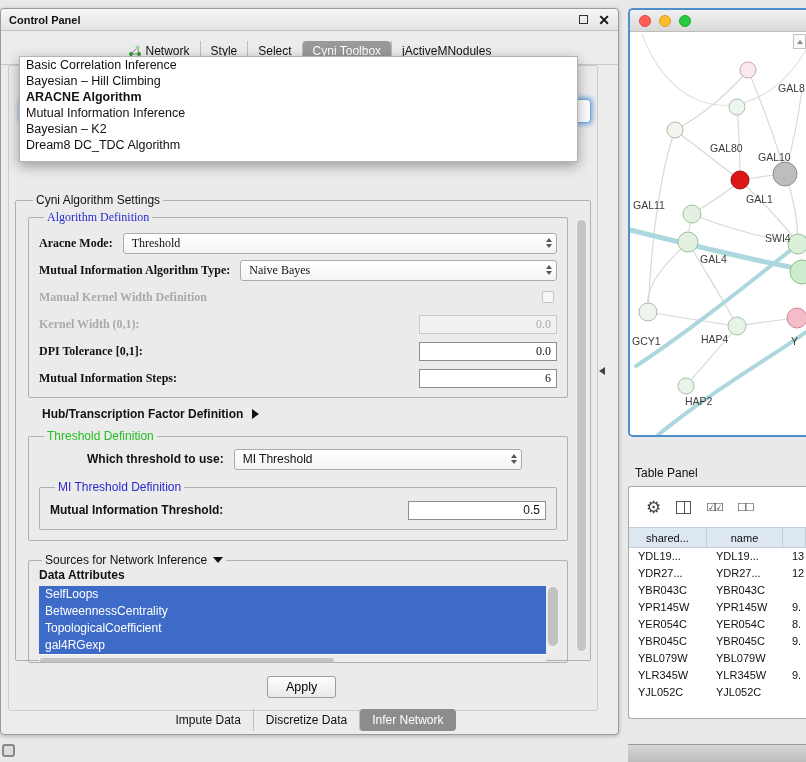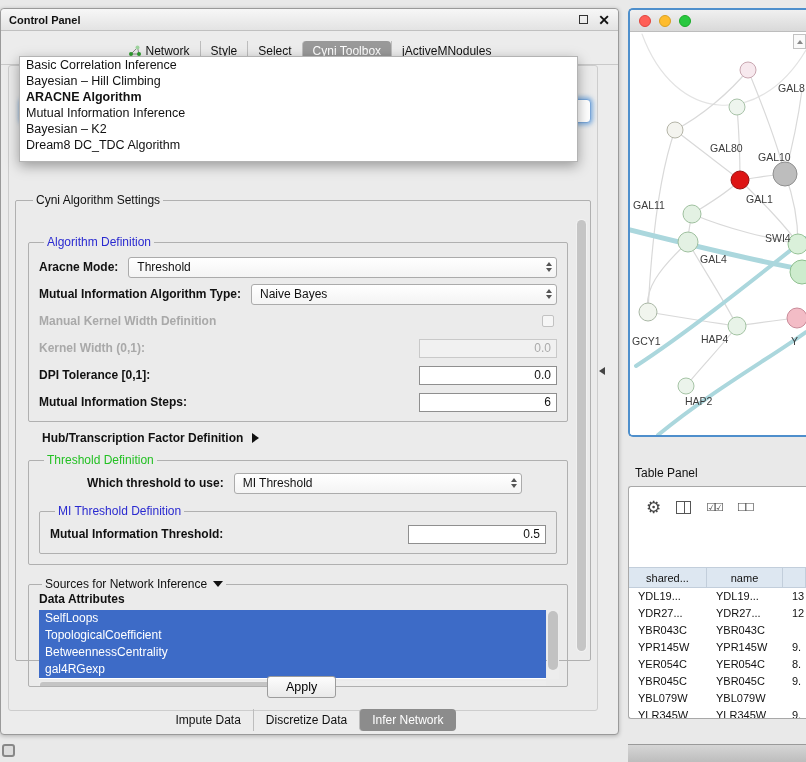--- a/index.html
+++ b/index.html
@@ -41,21 +41,21 @@
   
   fieldset { border:1px solid #b0b0b0; border-radius:2px; }
   legend { font-size:12px; padding:0 3px; margin-left:5px; }
   .settings-fs { position:absolute; left:14px; top:184px; width:576px; height:468px;
     padding:0 22px 4px 12px; z-index:2; background:transparent; }
   .fs-scrollbar { position:absolute; right:3px; top:12px; bottom:8px; width:11px;
     background:#f1f1f1; border-radius:5px; }
   .fs-thumb { position:absolute; left:1px; right:1px; top:1px; bottom:1px;
     background:#c5c5c5; border-radius:5px; }
 
-  .algo-fs { margin-top:28px; padding:2px 10px 8px; }
+  .algo-fs { margin-top:3px; padding:2px 10px 8px;font-family:Liberation Serif, serif; }
   .legend-blue { color:#2a2ad0; }
   .legend-green { color:#23c023; }
 
   .frow { display:flex; align-items:center; margin-top:5px; height:22px; }
   .lb { font-size:12px; font-weight:bold; }
   .lb-dis { font-size:12px; font-weight:bold; color:#a9a9a9; }
 
   .combo { flex:1; margin-left:10px; height:21px; border:1px solid #ababab; border-radius:3px;
     background:linear-gradient(#ffffff,#f4f4f4); display:flex; align-items:center; padding:0 4px 0 8px; }
   .combo .txt { flex:1; font-size:12px; }
@@ -125,21 +125,21 @@
   .table-panel-title { position:absolute; left:635px; top:466px; font-size:12px; }
   .window-tbl { position:absolute; left:628px; top:486px; width:178px; height:233px;
     border:1px solid #a8a8a8; border-right:none; border-radius:3px 0 0 3px;
     background:#fff; overflow:hidden; }
   .tbl-toolbar { height:40px; display:flex; align-items:center; gap:15px; padding-left:17px; }
   .gear { font-size:17px; color:#444; }
   .col-icon { width:15px; height:13px; border:1.5px solid #555; position:relative; }
   .col-icon::before { content:""; position:absolute; left:50%; top:0; bottom:0; width:1.5px; background:#555; }
   .chk-ic { font-size:11px; color:#444; letter-spacing:-2px; }
   .tbl-header { display:grid; grid-template-columns:78px 76px 1fr; height:21px;
-    background:#dde7f1; border-top:1px solid #c2cedb; border-bottom:1px solid #c2cedb;margin-top:40px; }
+    background:#dde7f1; border-top:1px solid #c2cedb; border-bottom:1px solid #c2cedb; }
   .th { font-size:11px; display:flex; align-items:center; justify-content:center;
     border-right:1px solid #c2cedb; overflow:hidden; white-space:nowrap; }
   .t-row { display:grid; grid-template-columns:78px 76px 1fr; height:17px; }
   .t-cell { font-size:11px; line-height:17px; padding-left:9px; white-space:nowrap; overflow:hidden; }
 
   .bottom-strip { position:absolute; left:628px; top:744px; width:178px; height:18px;
     background:linear-gradient(#d6d6d6,#bdbdbd); border-top:1px solid #9a9a9a; }
   .mini-icon { position:absolute; left:2px; top:744px; width:13px; height:13px;
     border:2px solid #888; border-radius:3px; background:#ddd; }
 
@@ -276,22 +276,22 @@
       <legend>
         <span class="src-legend">
           <span>Sources for Network Inference</span>
           <span class="tri-down"></span>
         </span>
       </legend>
       <div class="da-label">Data Attributes</div>
       <div class="attr-wrap">
         <div class="attr-list">
             <div class="attr-item">SelfLoops</div>
+            <div class="attr-item">BetweennessCentrality</div>
             <div class="attr-item">TopologicalCoefficient</div>
-            <div class="attr-item">BetweennessCentrality</div>
             <div class="attr-item">gal4RGexp</div>
           </div>
         <div class="attr-vscroll">
             <div class="attr-vthumb"></div>
           </div>
         <div class="attr-hscroll">
             <div class="attr-hthumb"></div>
           </div>
       </div>
     </fieldset>

